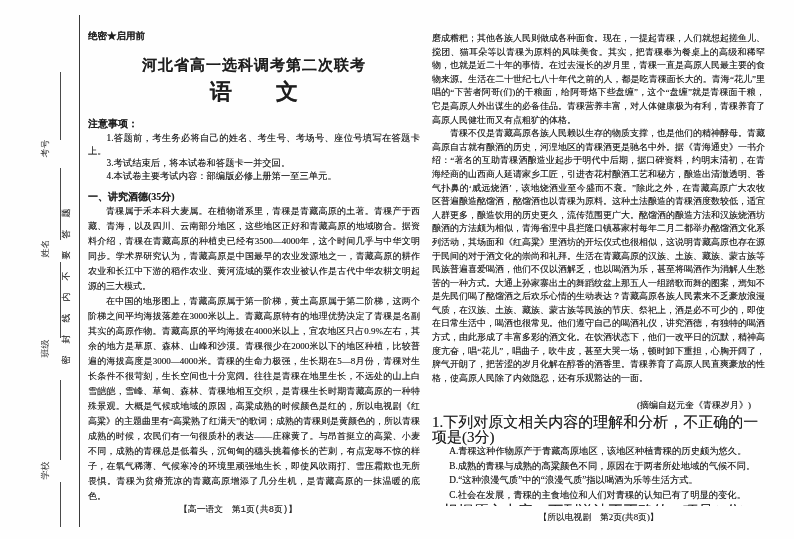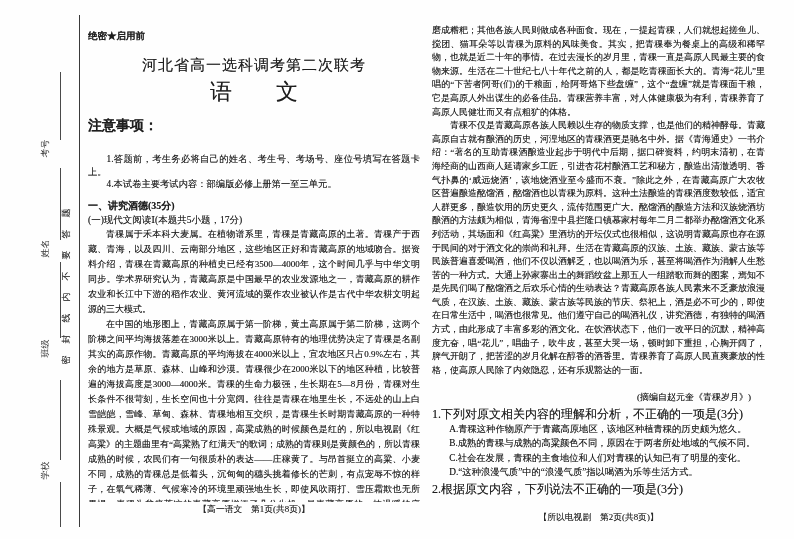--- a/index.html
+++ b/index.html
@@ -18,37 +18,37 @@
   .seal-vtext span{
     transform:rotate(-90deg);white-space:nowrap;font-size:9px;letter-spacing:12px;color:#333;
   }
   .seal-label{
     position:absolute;left:34px;width:22px;height:24px;
     display:flex;align-items:center;justify-content:center;
   }
   .seal-label span{transform:rotate(-90deg);white-space:nowrap;font-size:9px;color:#333;}
   
   .page-left{position:absolute;left:88px;top:30px;width:332px;height:472px;overflow:hidden;}
-  .page-right{position:absolute;left:432px;top:24px;width:333px;height:474px;overflow:hidden;}
+  .page-right{position:absolute;left:432px;top:32px;width:333px;height:474px;overflow:hidden;}
   .classification{font-size:9.5px;font-weight:bold;margin-bottom:5px;}
-  .exam-title{text-align:center;font-size:15px;font-weight:normal;letter-spacing:1px;margin:13px 0 2px;}
-  .subject-title{text-align:center;font-size:22px;font-weight:normal;margin:2px 0 10px;}
-  .notice-heading{font-size:14px;font-weight:bold;margin-bottom:18px;}
+  .exam-title{text-align:center;font-size:15px;font-weight:bold;letter-spacing:1px;margin:13px 0 2px;}
+  .subject-title{text-align:center;font-size:22px;font-weight:bold;margin:2px 0 10px;}
+  .notice-heading{font-size:10px;font-weight:bold;margin-bottom:1px;}
   .notice{font-size:9.3px;line-height:12.6px;text-align:justify;text-indent:2em;}
   .section-heading{font-size:10px;font-weight:bold;margin-top:8px;line-height:14px;}
   .subsection-heading{font-size:9.5px;line-height:14px;}
   .instruction{font-size:9.3px;line-height:14px;text-indent:2em;}
   .para{font-size:9px;line-height:15px;text-align:justify;text-indent:2em;}
   .page-right .para{line-height:13.6px;}
   .para.cont{text-indent:0;}
   .attribution{font-size:9px;text-align:right;padding-right:14px;line-height:15px;margin:13px 0 2px;}
-  .stem{font-size:12px;line-height:14.5px;margin-top:2px;}
+  .stem{font-size:15px;line-height:14.5px;margin-top:2px;}
   .option{font-size:9.3px;line-height:14.5px;text-align:justify;padding-left:3.2em;text-indent:-1.35em;}
   .footer{position:absolute;font-size:8.8px;color:#2a2a2a;text-align:center;}
-  .footer-1{left:88px;width:332px;top:504px;}
+  .footer-1{left:72px;width:332px;top:504px;font-family:Liberation Mono, monospace;}
   .footer-2{left:432px;width:333px;top:512px;}
 </style>
 </head>
 <body>
 
 <div class="scan">
 
   <div class="seal-line-outer"></div>
   <div class="seal-seg" style="top:72px;height:68px;"></div>
   <div class="seal-seg" style="top:168px;height:72px;"></div>
@@ -70,37 +70,37 @@
   <div class="seal-label" style="top:458px;">
       <span>学校</span>
     </div>
 
   <div class="page-left">
     <div class="classification ink">绝密★启用前</div>
     <div class="exam-title ink">河北省高一选科调考第二次联考</div>
     <div class="subject-title ink">语　　文</div>
     <div class="notice-heading ink">注意事项：</div>
     <div class="notice ink">1.答题前，考生务必将自己的姓名、考生号、考场号、座位号填写在答题卡上。</div>
+    <div class="notice ink">3.考试结束后，将本试卷和答题卡一并交回。</div>
     <div class="notice ink">4.本试卷主要考试内容：部编版必修上册第一至三单元。</div>
     <div class="section-heading ink">一、讲究酒德(35分)</div>
-    <div class="subsection-heading ink">(一)现代文阅读Ⅰ(本题共5小题，17分)</div>
     <div class="para ink">青稞属于禾本科大麦属。在植物谱系里，青稞是青藏高原的土著。青稞产于西藏、青海，以及四川、云南部分地区，这些地区正好和青藏高原的地域吻合。据资料介绍，青稞在青藏高原的种植史已经有3500—4000年，这个时间几乎与中华文明同步。学术界研究认为，青藏高原是中国最早的农业发源地之一，青藏高原的耕作农业和长江中下游的稻作农业、黄河流域的粟作农业被认作是古代中华农耕文明起源的三大模式。</div>
     <div class="para ink">在中国的地形图上，青藏高原属于第一阶梯，黄土高原属于第二阶梯，这两个阶梯之间平均海拔落差在3000米以上。青藏高原特有的地理优势决定了青稞是名副其实的高原作物。青藏高原的平均海拔在4000米以上，宜农地区只占0.9%左右，其余的地方是草原、森林、山峰和沙漠。青稞很少在2000米以下的地区种植，比较普遍的海拔高度是3000—4000米。青稞的生命力极强，生长期在5—8月份，青稞对生长条件不很苛刻，生长空间也十分宽阔。往往是青稞在地里生长，不远处的山上白雪皑皑，雪峰、草甸、森林、青稞地相互交织，是青稞生长时期青藏高原的一种特殊景观。大概是气候或地域的原因，高粱成熟的时候颜色是红的，所以电视剧《红高粱》的主题曲里有“高粱熟了红满天”的歌词；成熟的青稞则是黄颜色的，所以青稞成熟的时候，农民们有一句很质朴的表达——庄稼黄了。与昂首挺立的高粱、小麦不同，成熟的青稞总是低着头，沉甸甸的穗头挑着修长的芒刺，有点宠辱不惊的样子，在氧气稀薄、气候寒冷的环境里顽强地生长，即使风吹雨打、雪压霜欺也无所畏惧。青稞为贫瘠荒凉的青藏高原增添了几分生机，是青藏高原的一抹温暖的底色。</div>
 
   </div>
   <div class="footer footer-1 ink">【高一语文　第1页(共8页)】</div>
 
   <div class="page-right">
     <div class="para cont ink">磨成糌粑；其他各族人民则做成各种面食。现在，一提起青稞，人们就想起搓鱼儿、搅团、猫耳朵等以青稞为原料的风味美食。其实，把青稞奉为餐桌上的高级和稀罕物，也就是近二十年的事情。在过去漫长的岁月里，青稞一直是高原人民最主要的食物来源。生活在二十世纪七八十年代之前的人，都是吃青稞面长大的。青海“花儿”里唱的“下苦者阿哥(们)的干粮面，给阿哥烙下些盘缠”，这个“盘缠”就是青稞面干粮，它是高原人外出谋生的必备佳品。青稞营养丰富，对人体健康极为有利，青稞养育了高原人民健壮而又有点粗犷的体格。</div>
     <div class="para ink">青稞不仅是青藏高原各族人民赖以生存的物质支撑，也是他们的精神酵母。青藏高原自古就有酿酒的历史，河湟地区的青稞酒更是驰名中外。据《青海通史》一书介绍：“著名的互助青稞酒酿造业起步于明代中后期，据口碑资料，约明末清初，在青海经商的山西商人延请家乡工匠，引进杏花村酿酒工艺和秘方，酿造出清澈透明、香气扑鼻的‘威远烧酒’，该地烧酒业至今盛而不衰。”除此之外，在青藏高原广大农牧区普遍酿造酩馏酒，酩馏酒也以青稞为原料。这种土法酿造的青稞酒度数较低，适宜人群更多，酿造饮用的历史更久，流传范围更广大。酩馏酒的酿造方法和汉族烧酒坊酿酒的方法颇为相似，青海省湟中县拦隆口镇慕家村每年二月二都举办酩馏酒文化系列活动，其场面和《红高粱》里酒坊的开坛仪式也很相似，这说明青藏高原也存在源于民间的对于酒文化的崇尚和礼拜。生活在青藏高原的汉族、土族、藏族、蒙古族等民族普遍喜爱喝酒，他们不仅以酒解乏，也以喝酒为乐，甚至将喝酒作为消解人生愁苦的一种方式。大通上孙家寨出土的舞蹈纹盆上那五人一组踏歌而舞的图案，焉知不是先民们喝了酩馏酒之后欢乐心情的生动表达？青藏高原各族人民素来不乏豪放浪漫气质，在汉族、土族、藏族、蒙古族等民族的节庆、祭祀上，酒是必不可少的，即使在日常生活中，喝酒也很常见。他们遵守自己的喝酒礼仪，讲究酒德，有独特的喝酒方式，由此形成了丰富多彩的酒文化。在饮酒状态下，他们一改平日的沉默，精神高度亢奋，唱“花儿”，唱曲子，吹牛皮，甚至大哭一场，顿时卸下重担，心胸开阔了，脾气开朗了，把苦涩的岁月化解在醇香的酒香里。青稞养育了高原人民直爽豪放的性格，使高原人民除了内敛隐忍，还有乐观豁达的一面。</div>
     <div class="attribution ink">(摘编自赵元奎《青稞岁月》)</div>
     <div class="stem ink">1.下列对原文相关内容的理解和分析，不正确的一项是(3分)</div>
     <div class="option ink">A.青稞这种作物原产于青藏高原地区，该地区种植青稞的历史颇为悠久。</div>
     <div class="option ink">B.成熟的青稞与成熟的高粱颜色不同，原因在于两者所处地域的气候不同。</div>
+    <div class="option ink">D.“这种浪漫气质”中的“浪漫气质”指以喝酒为乐等生活方式。</div>
     <div class="option ink">C.社会在发展，青稞的主食地位和人们对青稞的认知已有了明显的变化。</div>
-    <div class="option ink">D.“这种浪漫气质”中的“浪漫气质”指以喝酒为乐等生活方式。</div>
     <div class="stem ink">2.根据原文内容，下列说法不正确的一项是(3分)</div>
     <div class="option ink">A.成熟的青稞总是低着头顽强生长，无所畏惧，为青藏高原增添了生机，成为其温暖的底色。</div>
 
   </div>
   <div class="footer footer-2 ink">【所以电视剧　第2页(共8页)】</div>
 
 </div>
 
 </body></html>

